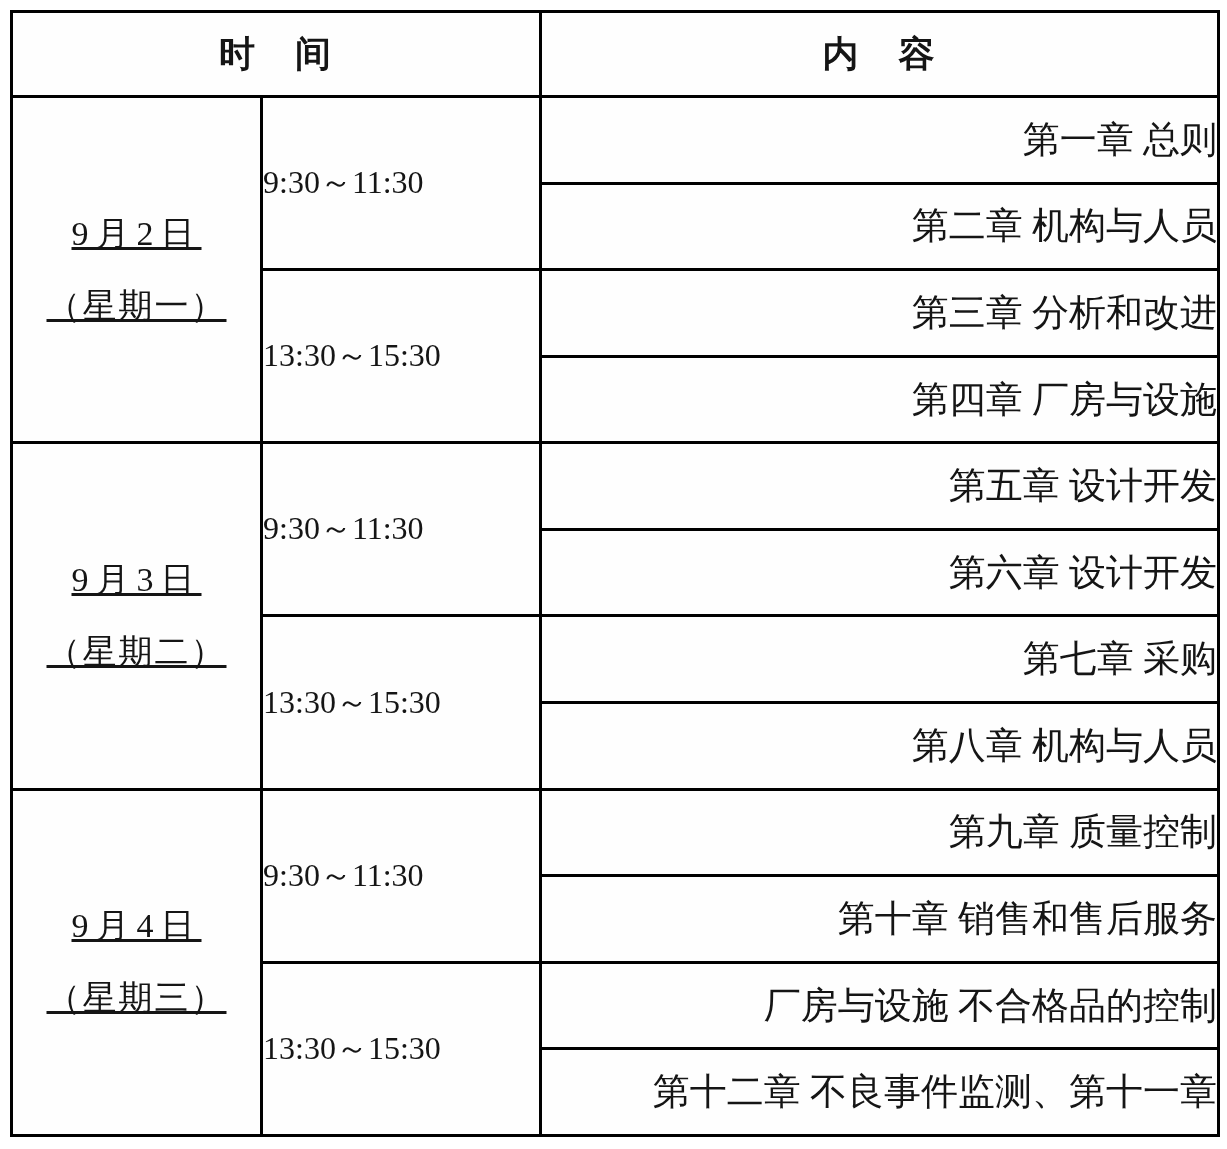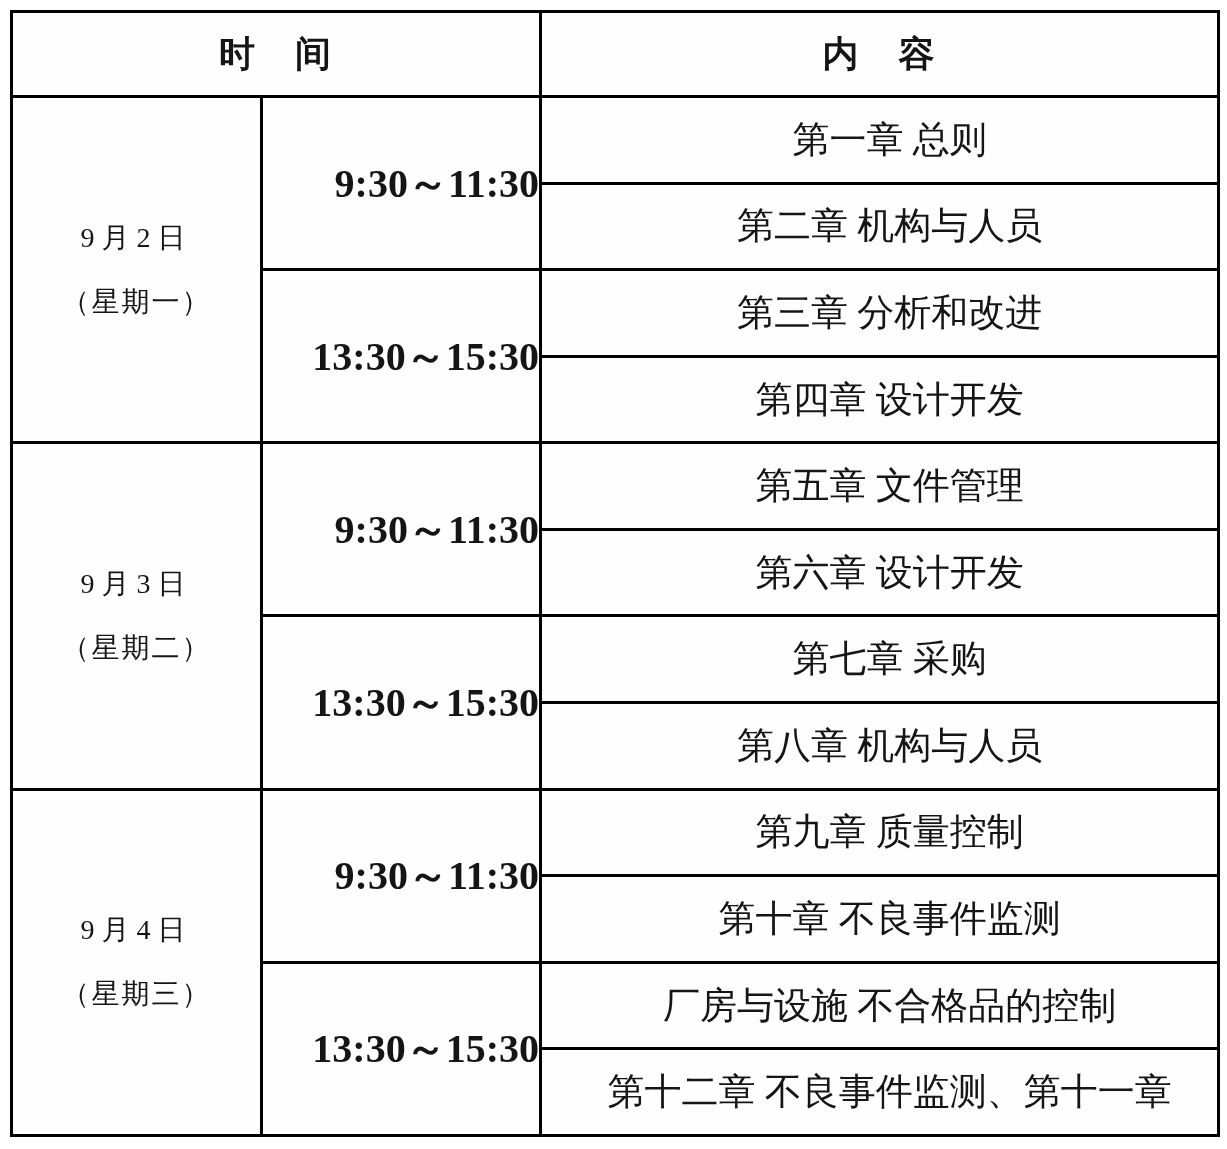--- a/index.html
+++ b/index.html
@@ -33,39 +33,39 @@
   tbody tr { height: 86px; }
 
   th.hdr {
     font-size: 36px;
     font-weight: bold;
     text-align: center;
     letter-spacing: 2px;
   }
   td.date-cell {
     text-align: center;
-    font-size: 28px;
+    font-size: 34px;
+    text-decoration: underline;
   }
   .date-line {
     letter-spacing: 7px;
     white-space: nowrap;
   }
   .date-line + .date-line {
     margin-top: 26px;
     letter-spacing: 2px;
   }
   td.time-cell {
-    text-align: right;
-    font-size: 40px;
+    text-align: left;
+    font-size: 32px;
     white-space: nowrap;
-    font-weight: bold;
   }
   td.content-cell {
     font-size: 37px;
-    text-align: center;
+    text-align: right;
     padding-left: 20px;
     white-space: nowrap;
     margin-top: 44px;
   }
 </style>
 </head>
 <body>
 
 <table class="schedule">
   <colgroup>
@@ -90,30 +90,30 @@
       <td class="content-cell">第一章 总则</td>
     </tr>
     <tr>
       <td class="content-cell">第二章 机构与人员</td>
     </tr>
     <tr>
       <td class="time-cell" rowspan="2">13:30～15:30</td>
       <td class="content-cell">第三章 分析和改进</td>
     </tr>
     <tr>
-      <td class="content-cell">第四章 设计开发</td>
+      <td class="content-cell">第四章 厂房与设施</td>
     </tr>
 
     <tr>
       <td class="date-cell" rowspan="4">
         <div class="date-line">9月3日</div>
         <div class="date-line">（星期二）</div>
       </td>
       <td class="time-cell" rowspan="2">9:30～11:30</td>
-      <td class="content-cell">第五章 文件管理</td>
+      <td class="content-cell">第五章 设计开发</td>
     </tr>
     <tr>
       <td class="content-cell">第六章 设计开发</td>
     </tr>
     <tr>
       <td class="time-cell" rowspan="2">13:30～15:30</td>
       <td class="content-cell">第七章 采购</td>
     </tr>
     <tr>
       <td class="content-cell">第八章 机构与人员</td>
@@ -121,21 +121,21 @@
 
     <tr>
       <td class="date-cell" rowspan="4">
         <div class="date-line">9月4日</div>
         <div class="date-line">（星期三）</div>
       </td>
       <td class="time-cell" rowspan="2">9:30～11:30</td>
       <td class="content-cell">第九章 质量控制</td>
     </tr>
     <tr>
-      <td class="content-cell">第十章 不良事件监测</td>
+      <td class="content-cell">第十章 销售和售后服务</td>
     </tr>
     <tr>
       <td class="time-cell" rowspan="2">13:30～15:30</td>
       <td class="content-cell">厂房与设施 不合格品的控制</td>
     </tr>
     <tr>
       <td class="content-cell">第十二章 不良事件监测、第十一章</td>
     </tr>
   </tbody>
 </table>

